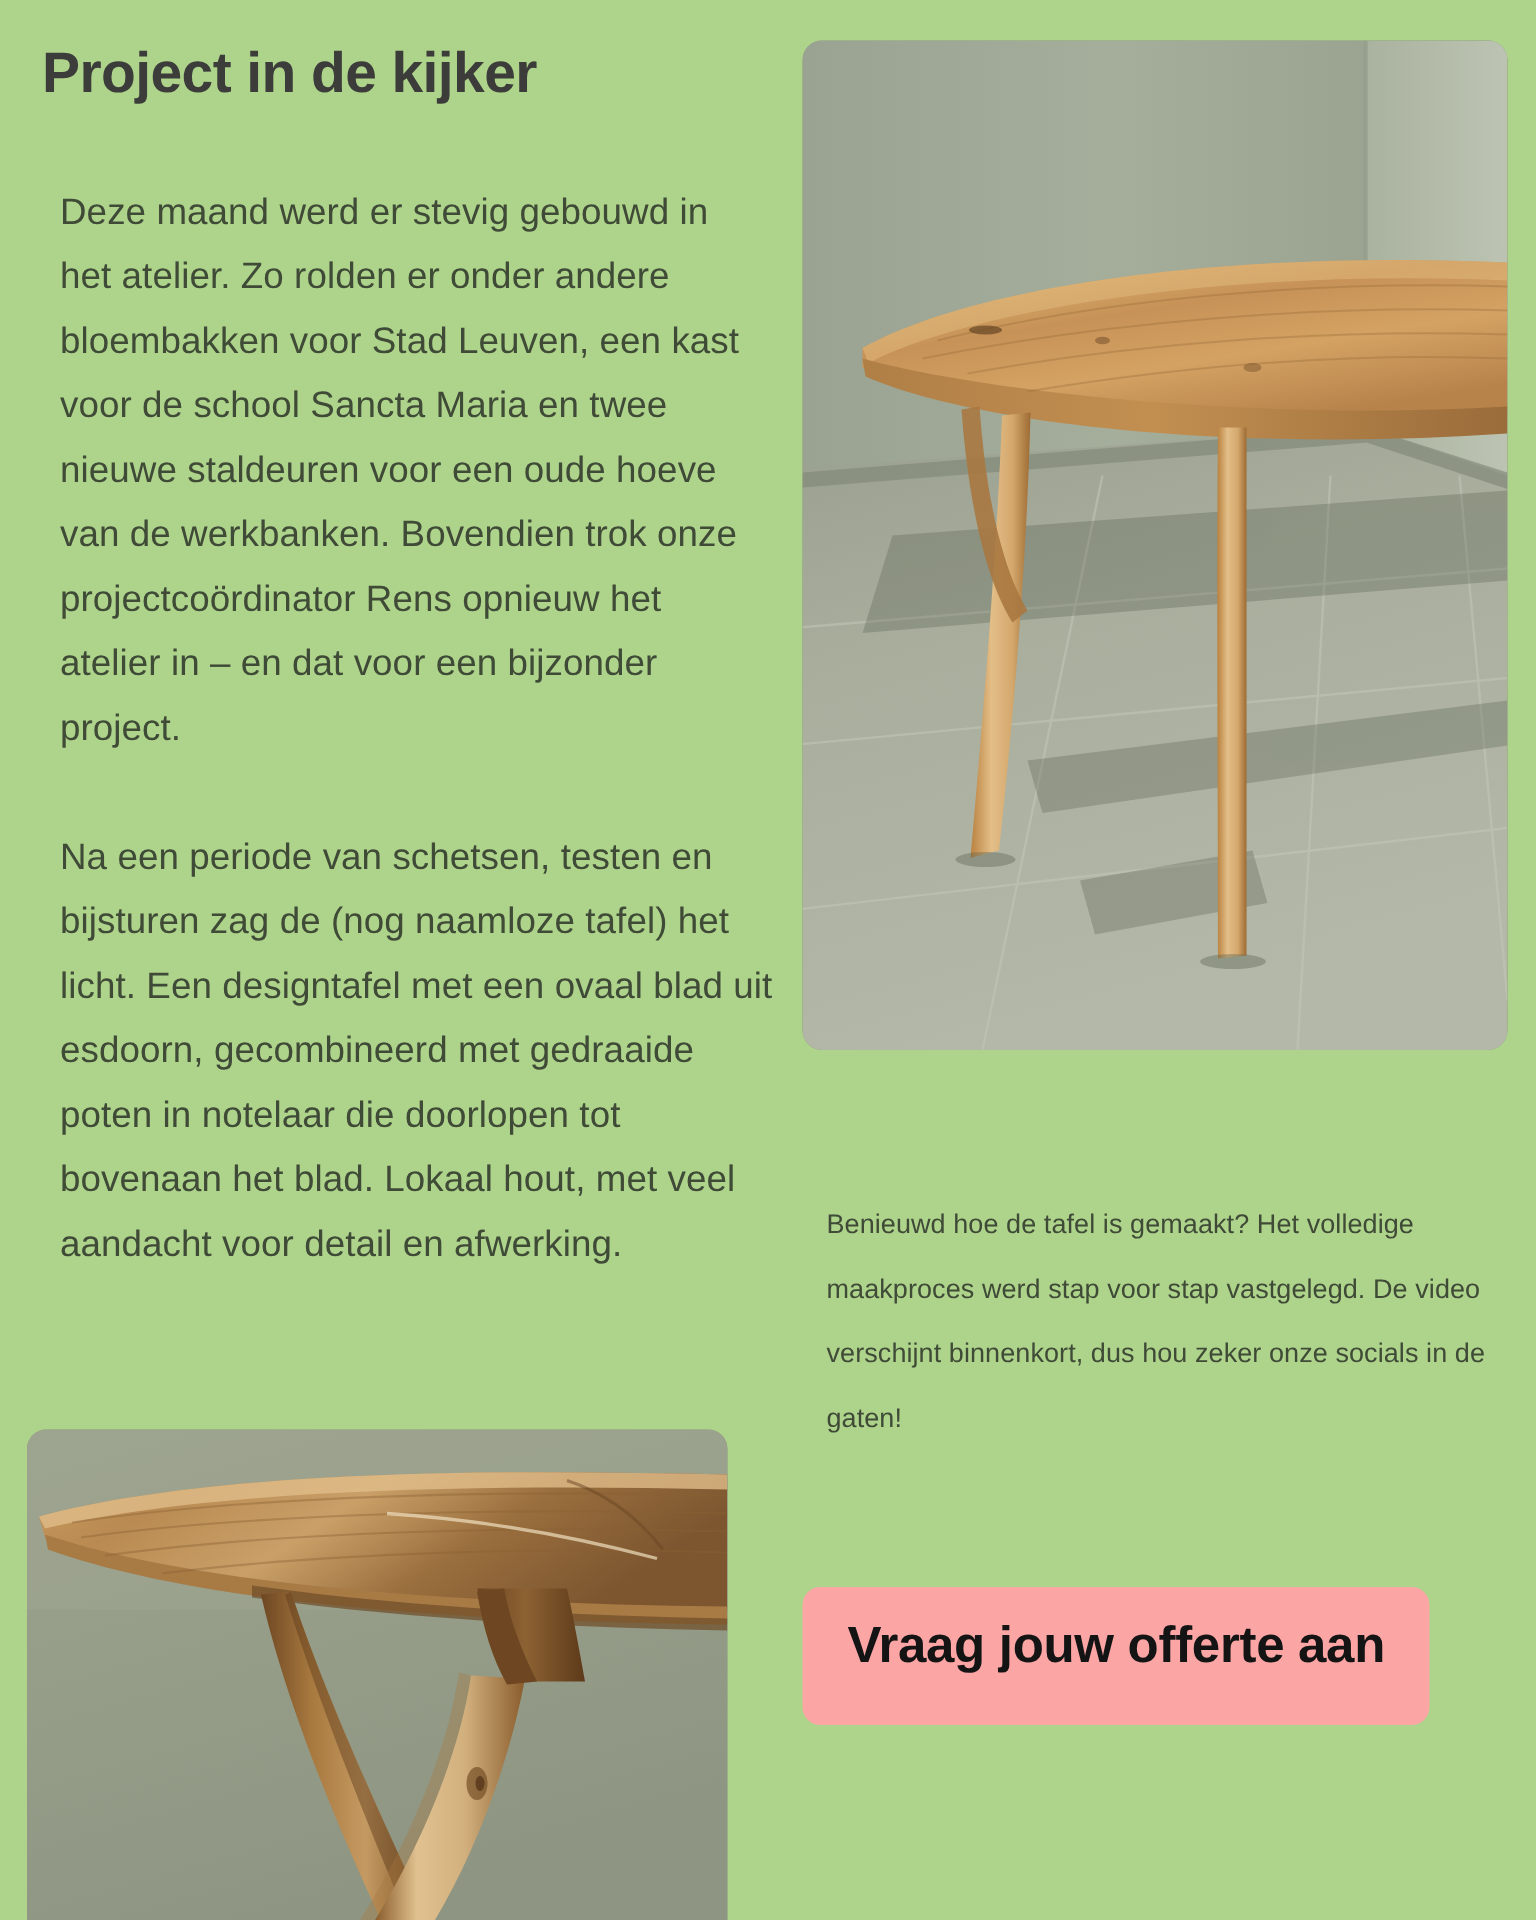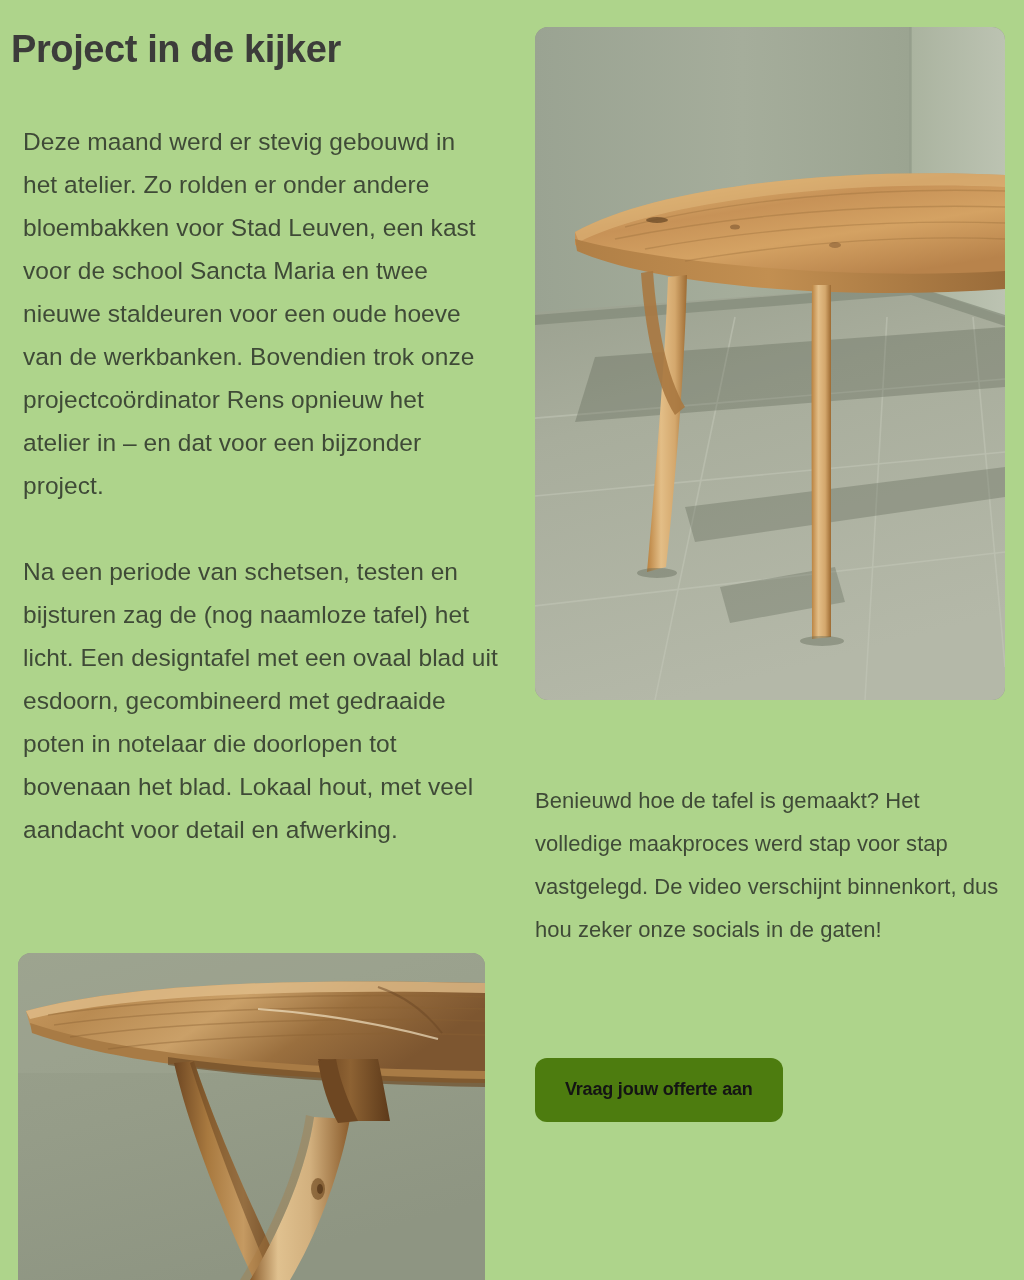--- a/index.html
+++ b/index.html
@@ -18,21 +18,21 @@
   .page {
     position: relative;
     width: 1024px;
     height: 1280px;
     box-sizing: border-box;
   }
 
   
   .col-left {
     position: absolute;
-    left: 11px;
+    left: 28px;
     top: 0;
     width: 470px;
   }
 
   .page-title {
     margin: 0;
     padding-top: 28px;
     font-size: 38px;
     line-height: 1.15;
     font-weight: 700;
@@ -81,42 +81,42 @@
 
   
   .col-right {
     position: absolute;
     left: 535px;
     top: 779px;
     width: 472px;
   }
 
   .right-copy {
-    margin: 0;
-    font-size: 22px;
+    margin: 16px;
+    font-size: 18px;
     line-height: 43px;
     color: #3f4a37;
     letter-spacing: 0.05px;
   }
 
   .cta-wrap {
     position: absolute;
     left: 535px;
     top: 1058px;
   }
 
   .cta-button {
     display: inline-block;
-    background: #4d7c0f;
+    background: #fca5a5;
     color: #141414;
     border: none;
     border-radius: 12px;
-    padding: 22px 30px 24px 30px;
+    padding: 22px 30px 36px 30px;
     font-family: "Liberation Sans", sans-serif;
-    font-size: 18px;
+    font-size: 34px;
     font-weight: 700;
     letter-spacing: -0.2px;
     line-height: 1;
     cursor: pointer;
   }
 </style>
 </head>
 <body>
 
 <div class="page">

